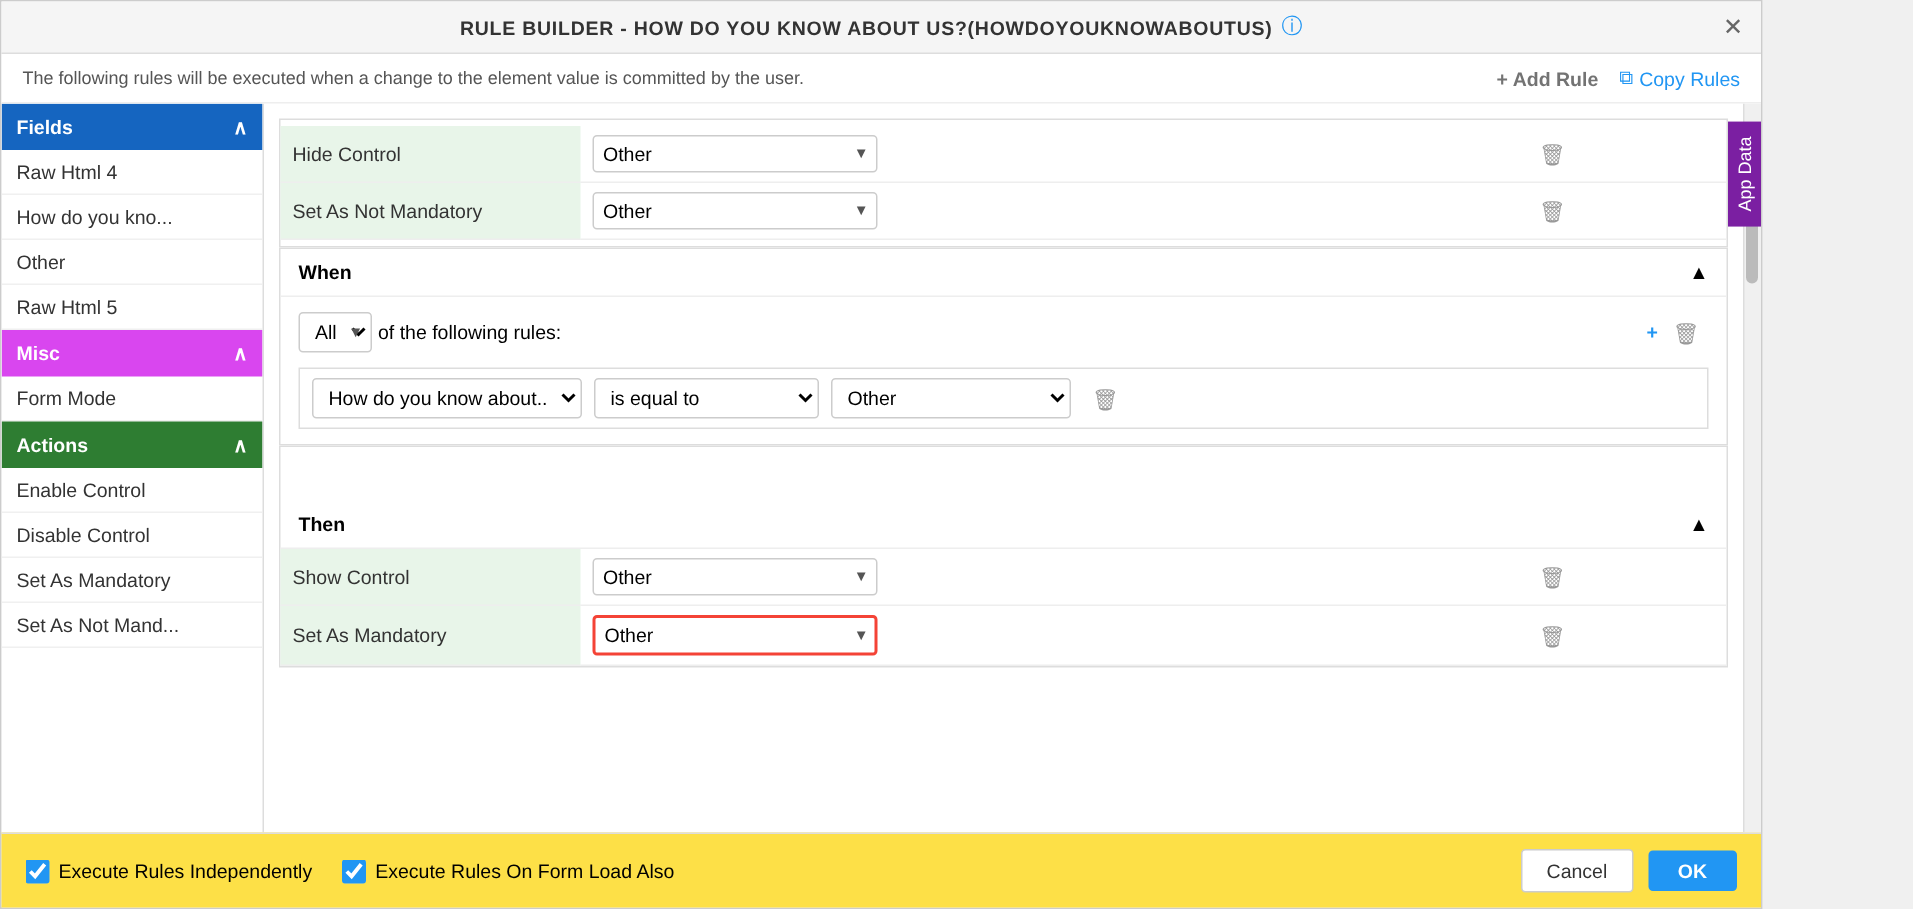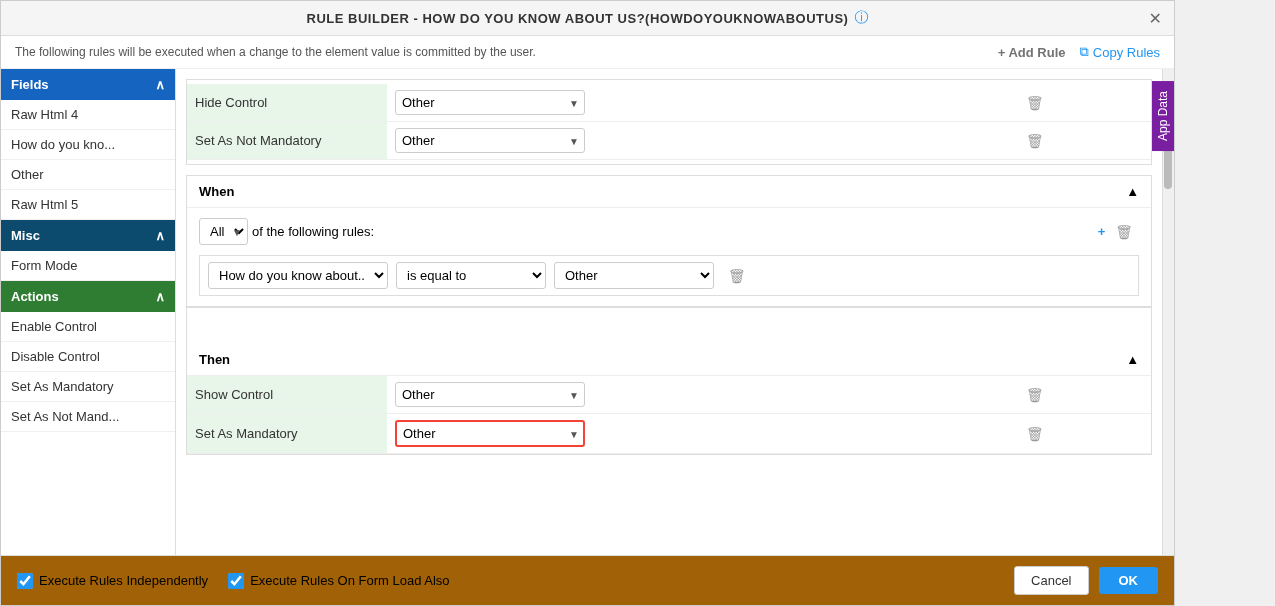--- a/index.html
+++ b/index.html
@@ -17,21 +17,21 @@
     .sub-header-actions { display: flex; align-items: center; gap: 14px; }
     .add-rule-btn { color: #737373; cursor: pointer; font-weight: bold; display: flex; align-items: center; gap: 4px; }
     .copy-rules-btn { color: #2196F3; cursor: pointer; display: flex; align-items: center; gap: 4px; }
 
     .main-content { display: flex; flex: 1; overflow: hidden; }
 
     
     .sidebar { width: 175px; background: #fff; border-right: 1px solid #ddd; display: flex; flex-direction: column; overflow-y: auto; flex-shrink: 0; }
     .sidebar-section-header { display: flex; align-items: center; justify-content: space-between; padding: 8px 10px; color: #fff; font-weight: bold; cursor: pointer; gap: 32px; }
     .sidebar-section-header.fields { background: #1565C0; }
-    .sidebar-section-header.misc { background: #0c4a6e; }
+    .sidebar-section-header.misc { background: #d946ef; }
     .sidebar-section-header.actions { background: #2e7d32; }
     .sidebar-item { padding: 7px 10px; cursor: pointer; color: #333; border-bottom: 1px solid #f0f0f0; }
 
     
     .right-panel { flex: 1; display: flex; flex-direction: column; overflow-y: auto; padding: 10px; gap: 0; position: relative; }
 
     
     .app-data-tab { position: absolute; right: 0; top: 80px; background: #7B1FA2; color: #fff; writing-mode: vertical-rl; text-orientation: mixed; padding: 10px 4px; font-size: 12px; cursor: pointer; z-index: 10; transform: rotate(180deg); }
 
     
@@ -56,33 +56,33 @@
     .condition-val-select { width: 160px; padding: 4px 6px; border: 1px solid #ccc; border-radius: 3px; background: #fff; }
 
     
     .then-section { border: 1px solid #ddd; margin-bottom: 10px; background: #fff; }
     .then-header { padding: 8px 12px; display: flex; align-items: center; justify-content: space-between; border-bottom: 1px solid #eee; font-weight: bold; margin-top: 36px; }
 
     
     .selected-row { border: 2px solid #f44336 !important; }
 
     
-    .footer { background: #a16207; border-top: 1px solid #ddd; padding: 10px 16px; display: flex; align-items: center; justify-content: space-between; }
+    .footer { background: #fde047; border-top: 1px solid #ddd; padding: 10px 16px; display: flex; align-items: center; justify-content: space-between; }
     .footer-left { display: flex; align-items: center; gap: 20px; }
     .checkbox-label { display: flex; align-items: center; gap: 6px; cursor: pointer; }
     .checkbox-label input[type="checkbox"] { width: 16px; height: 16px; accent-color: #2196F3; }
     .footer-right { display: flex; align-items: center; gap: 10px; }
     .cancel-btn { padding: 6px 16px; background: #fff; border: 1px solid #ccc; border-radius: 3px; cursor: pointer; color: #333; }
     .ok-btn { padding: 6px 20px; background: #2196F3; border: none; border-radius: 3px; cursor: pointer; color: #fff; font-weight: bold; }
 
     
     .scroll-track { width: 12px; background: #f0f0f0; border-left: 1px solid #ddd; position: relative; }
     .scroll-thumb { width: 8px; height: 100px; background: #bbb; border-radius: 4px; position: absolute; right: 2px; top: 20px; }
 
-    .top-section-box { border: 1px solid #ddd; margin-bottom: 10px; background: #fff; padding: 4px 0; }
+    .top-section-box { border: 1px solid #ddd; margin-bottom: 0; background: #fff; padding: 4px 0; }
   </style>
 </head>
 <body>
 
 <div class="modal">
 
   <div class="title-bar">
     <span class="title-bar-text">RULE BUILDER - HOW DO YOU KNOW ABOUT US?(HOWDOYOUKNOWABOUTUS)</span>
     <span class="title-bar-info">ⓘ</span>
     <span class="title-bar-close">✕</span>

